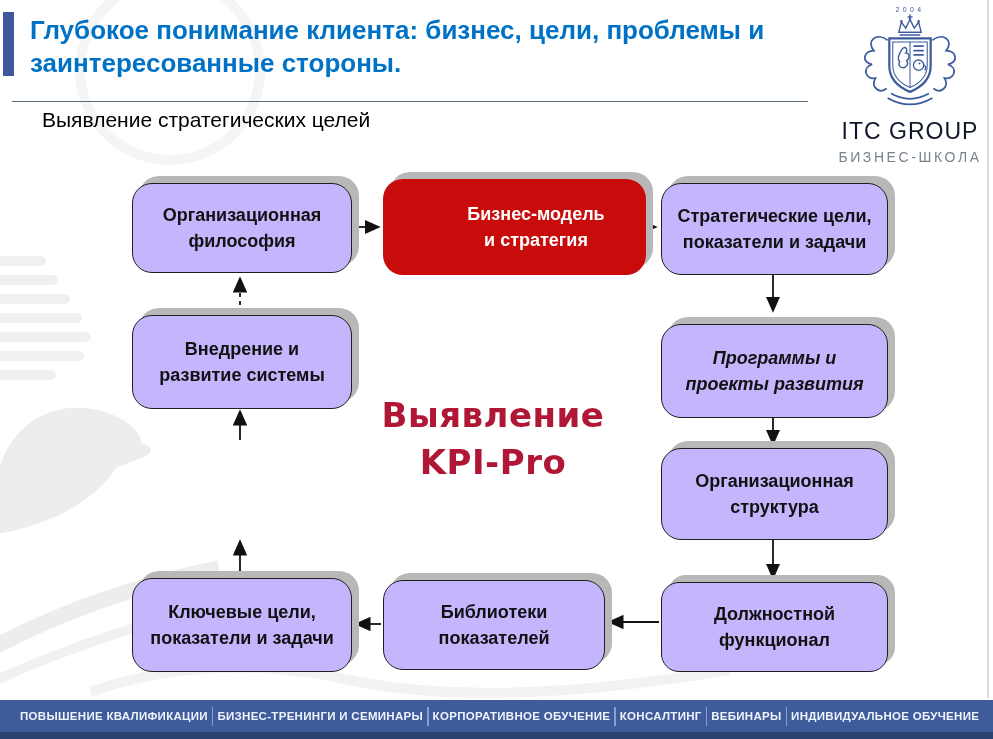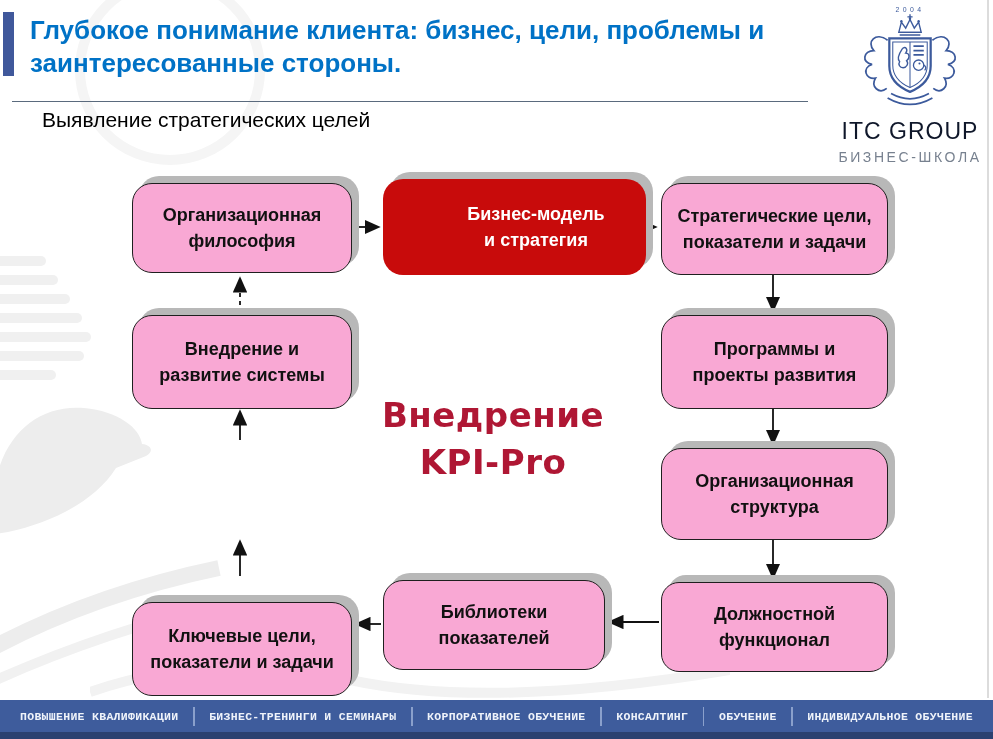--- a/index.html
+++ b/index.html
@@ -22,46 +22,46 @@
   }
   .edge-line{position:absolute;left:987px;top:0;width:1.5px;height:698px;background:#DCDCDC;z-index:1;}
   
   .logo{position:absolute;right:8px;top:4px;width:150px;z-index:3;text-align:center;}
   .logo-name{color:#0f172a;font-size:23px;letter-spacing:1px;margin-top:-2px;}
   .logo-tagline{color:#77818F;font-size:14px;letter-spacing:2.6px;margin-top:4px;}
   
   .arrows{position:absolute;left:0;top:0;width:993px;height:739px;z-index:1;}
   .dbox{
     position:absolute;z-index:2;display:flex;align-items:center;justify-content:center;
-    background:#f9a8d4;border:1.7px solid #1F1F1F;border-radius:20px;
+    background:#c4b5fd;border:1.7px solid #1F1F1F;border-radius:20px;
     box-shadow:7px -7px 0 0 #B8B8B8;
     color:#111;font-size:18px;font-weight:bold;line-height:26px;text-align:center;white-space:pre-line;
   }
   .dbox.red{background:#C80B0B;border:none;color:#ffffff;padding-left:43px;}
   .b-philosophy{left:132px;top:183px;width:218px;height:88px;}
   .b-model{left:383px;top:179px;width:220px;height:96px;}
   .b-strategic{left:661px;top:183px;width:225px;height:90px;}
-  .b-programs{left:661px;top:315px;width:225px;height:92px;}
+  .b-programs{left:661px;top:324px;width:225px;height:92px;font-style:italic;}
   .b-structure{left:661px;top:448px;width:225px;height:90px;}
   .b-functional{left:661px;top:582px;width:225px;height:88px;border-radius:18px;}
   .b-libraries{left:383px;top:580px;width:220px;height:88px;}
-  .b-keygoals{left:132px;top:578px;width:218px;height:92px;margin-top:24px;}
+  .b-keygoals{left:132px;top:578px;width:218px;height:92px;}
   .b-payment{left:132px;top:442px;width:218px;height:93px;}
   .b-implementation{left:132px;top:315px;width:218px;height:92px;}
   .center-label{
     position:absolute;left:373px;top:392px;width:240px;z-index:2;
     color:#AF1734;font-size:34px;font-weight:bold;line-height:47px;
     text-align:center;white-space:pre-line;letter-spacing:.5px;
     font-family:"DejaVu Sans","Liberation Sans",sans-serif;
   }
   
   .footer{position:absolute;left:0;bottom:0;width:993px;z-index:4;}
   .footer-bar{
     height:32px;background:#3E5C9C;display:flex;align-items:center;
-    justify-content:space-between;padding:15px 20px;box-sizing:border-box;font-family:Liberation Mono, monospace;
+    justify-content:space-between;padding:15px 20px;box-sizing:border-box;
   }
   .footer-item{color:#EFF3FA;font-size:11.5px;font-weight:bold;letter-spacing:.3px;white-space:nowrap;}
   .footer-sep{width:1.5px;height:19px;background:#8AA0CC;flex:0 0 auto;margin:0 4px;}
   .footer-strip{height:7px;background:#2B4170;}
 </style>
 </head>
 <body>
 
 <div class="slide">
 
@@ -160,33 +160,33 @@
 структура</span></div>
   <div class="dbox b-functional"><span>Должностной
 функционал</span></div>
   <div class="dbox b-libraries"><span>Библиотеки
 показателей</span></div>
   <div class="dbox b-keygoals"><span>Ключевые цели,
 показатели и задачи</span></div>
   <div class="dbox b-implementation"><span>Внедрение и
 развитие системы</span></div>
 
-  <div class="center-label">Внедрение
+  <div class="center-label">Выявление
 KPI-Pro</div>
 
   <div class="footer">
     <div class="footer-bar">
       <span class="footer-item">ПОВЫШЕНИЕ КВАЛИФИКАЦИИ</span>
       <div class="footer-sep"></div>
       <span class="footer-item">БИЗНЕС-ТРЕНИНГИ И СЕМИНАРЫ</span>
       <div class="footer-sep"></div>
       <span class="footer-item">КОРПОРАТИВНОЕ ОБУЧЕНИЕ</span>
       <div class="footer-sep"></div>
       <span class="footer-item">КОНСАЛТИНГ</span>
       <div class="footer-sep"></div>
-      <span class="footer-item">ОБУЧЕНИЕ</span>
+      <span class="footer-item">ВЕБИНАРЫ</span>
       <div class="footer-sep"></div>
       <span class="footer-item">ИНДИВИДУАЛЬНОЕ ОБУЧЕНИЕ</span>
     </div>
     <div class="footer-strip"></div>
   </div>
 
 </div>
 
 </body></html>

